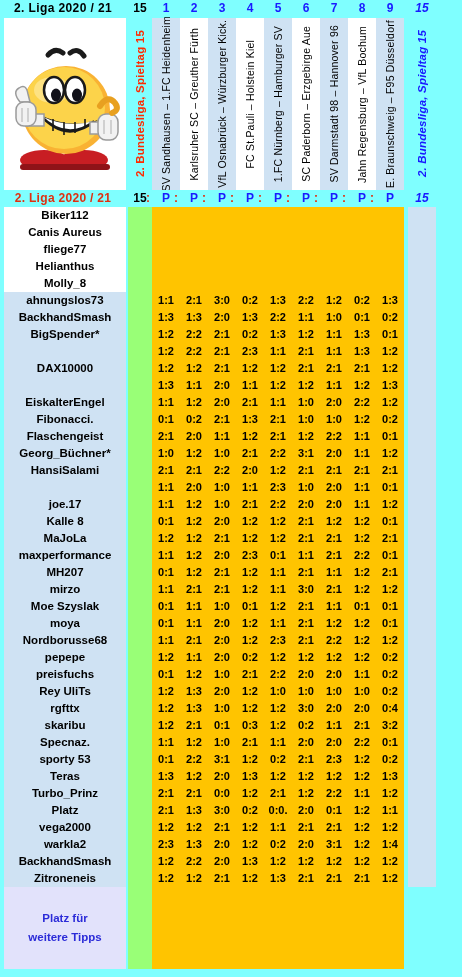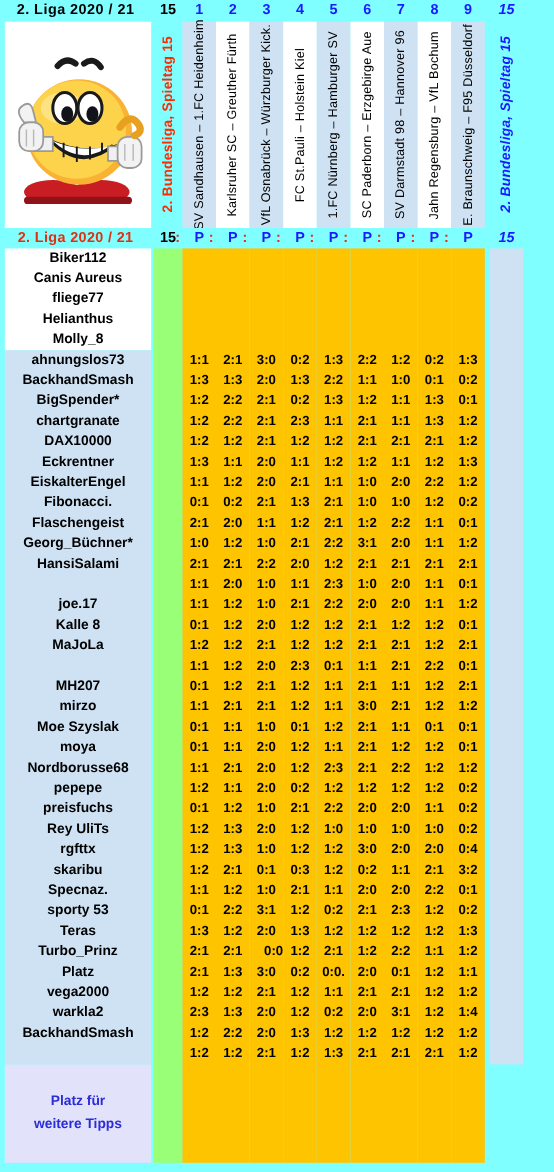--- a/index.html
+++ b/index.html
@@ -328,21 +328,20 @@
           <div class="sc" style="left: 180px;">2:2</div>
           <div class="sc" style="left: 208px;">2:1</div>
           <div class="sc" style="left: 236px;">0:2</div>
           <div class="sc" style="left: 264px;">1:3</div>
           <div class="sc" style="left: 292px;">1:2</div>
           <div class="sc" style="left: 320px;">1:1</div>
           <div class="sc" style="left: 348px;">1:3</div>
           <div class="sc" style="left: 376px;">0:1</div>
         </div>
         <div class="row" style="top: 136px;">
-          <div class="nm">chartgranate</div>
           <div class="sc" style="left: 152px;">1:2</div>
           <div class="sc" style="left: 180px;">2:2</div>
           <div class="sc" style="left: 208px;">2:1</div>
           <div class="sc" style="left: 236px;">2:3</div>
           <div class="sc" style="left: 264px;">1:1</div>
           <div class="sc" style="left: 292px;">2:1</div>
           <div class="sc" style="left: 320px;">1:1</div>
           <div class="sc" style="left: 348px;">1:3</div>
           <div class="sc" style="left: 376px;">1:2</div>
         </div>
@@ -352,21 +351,20 @@
           <div class="sc" style="left: 180px;">1:2</div>
           <div class="sc" style="left: 208px;">2:1</div>
           <div class="sc" style="left: 236px;">1:2</div>
           <div class="sc" style="left: 264px;">1:2</div>
           <div class="sc" style="left: 292px;">2:1</div>
           <div class="sc" style="left: 320px;">2:1</div>
           <div class="sc" style="left: 348px;">2:1</div>
           <div class="sc" style="left: 376px;">1:2</div>
         </div>
         <div class="row" style="top: 170px;">
-          <div class="nm">Eckrentner</div>
           <div class="sc" style="left: 152px;">1:3</div>
           <div class="sc" style="left: 180px;">1:1</div>
           <div class="sc" style="left: 208px;">2:0</div>
           <div class="sc" style="left: 236px;">1:1</div>
           <div class="sc" style="left: 264px;">1:2</div>
           <div class="sc" style="left: 292px;">1:2</div>
           <div class="sc" style="left: 320px;">1:1</div>
           <div class="sc" style="left: 348px;">1:2</div>
           <div class="sc" style="left: 376px;">1:3</div>
         </div>
@@ -471,20 +469,21 @@
           <div class="sc" style="left: 180px;">1:2</div>
           <div class="sc" style="left: 208px;">2:1</div>
           <div class="sc" style="left: 236px;">1:2</div>
           <div class="sc" style="left: 264px;">1:2</div>
           <div class="sc" style="left: 292px;">2:1</div>
           <div class="sc" style="left: 320px;">2:1</div>
           <div class="sc" style="left: 348px;">1:2</div>
           <div class="sc" style="left: 376px;">2:1</div>
         </div>
         <div class="row" style="top: 340px;">
+          <div class="nm">maxperformance</div>
           <div class="sc" style="left: 152px;">1:1</div>
           <div class="sc" style="left: 180px;">1:2</div>
           <div class="sc" style="left: 208px;">2:0</div>
           <div class="sc" style="left: 236px;">2:3</div>
           <div class="sc" style="left: 264px;">0:1</div>
           <div class="sc" style="left: 292px;">1:1</div>
           <div class="sc" style="left: 320px;">2:1</div>
           <div class="sc" style="left: 348px;">2:2</div>
           <div class="sc" style="left: 376px;">0:1</div>
         </div>
@@ -641,21 +640,21 @@
           <div class="sc" style="left: 264px;">1:2</div>
           <div class="sc" style="left: 292px;">1:2</div>
           <div class="sc" style="left: 320px;">1:2</div>
           <div class="sc" style="left: 348px;">1:2</div>
           <div class="sc" style="left: 376px;">1:3</div>
         </div>
         <div class="row" style="top: 578px;">
           <div class="nm">Turbo_Prinz</div>
           <div class="sc" style="left: 152px;">2:1</div>
           <div class="sc" style="left: 180px;">2:1</div>
-          <div class="sc" style="left: 208px; text-align: right;">0:0</div>
+          <div class="sc" style="left: 208px;">0:0</div>
           <div class="sc" style="left: 236px;">1:2</div>
           <div class="sc" style="left: 264px;">2:1</div>
           <div class="sc" style="left: 292px;">1:2</div>
           <div class="sc" style="left: 320px;">2:2</div>
           <div class="sc" style="left: 348px;">1:1</div>
           <div class="sc" style="left: 376px;">1:2</div>
         </div>
         <div class="row" style="top: 595px;">
           <div class="nm">Platz</div>
           <div class="sc" style="left: 152px;">2:1</div>
@@ -698,20 +697,21 @@
           <div class="sc" style="left: 180px;">2:2</div>
           <div class="sc" style="left: 208px;">2:0</div>
           <div class="sc" style="left: 236px;">1:3</div>
           <div class="sc" style="left: 264px;">1:2</div>
           <div class="sc" style="left: 292px;">1:2</div>
           <div class="sc" style="left: 320px;">1:2</div>
           <div class="sc" style="left: 348px;">1:2</div>
           <div class="sc" style="left: 376px;">1:2</div>
         </div>
         <div class="row" style="top: 663px;">
+          <div class="nm">Zitroneneis</div>
           <div class="sc" style="left: 152px;">1:2</div>
           <div class="sc" style="left: 180px;">1:2</div>
           <div class="sc" style="left: 208px;">2:1</div>
           <div class="sc" style="left: 236px;">1:2</div>
           <div class="sc" style="left: 264px;">1:3</div>
           <div class="sc" style="left: 292px;">2:1</div>
           <div class="sc" style="left: 320px;">2:1</div>
           <div class="sc" style="left: 348px;">2:1</div>
           <div class="sc" style="left: 376px;">1:2</div>
         </div>

